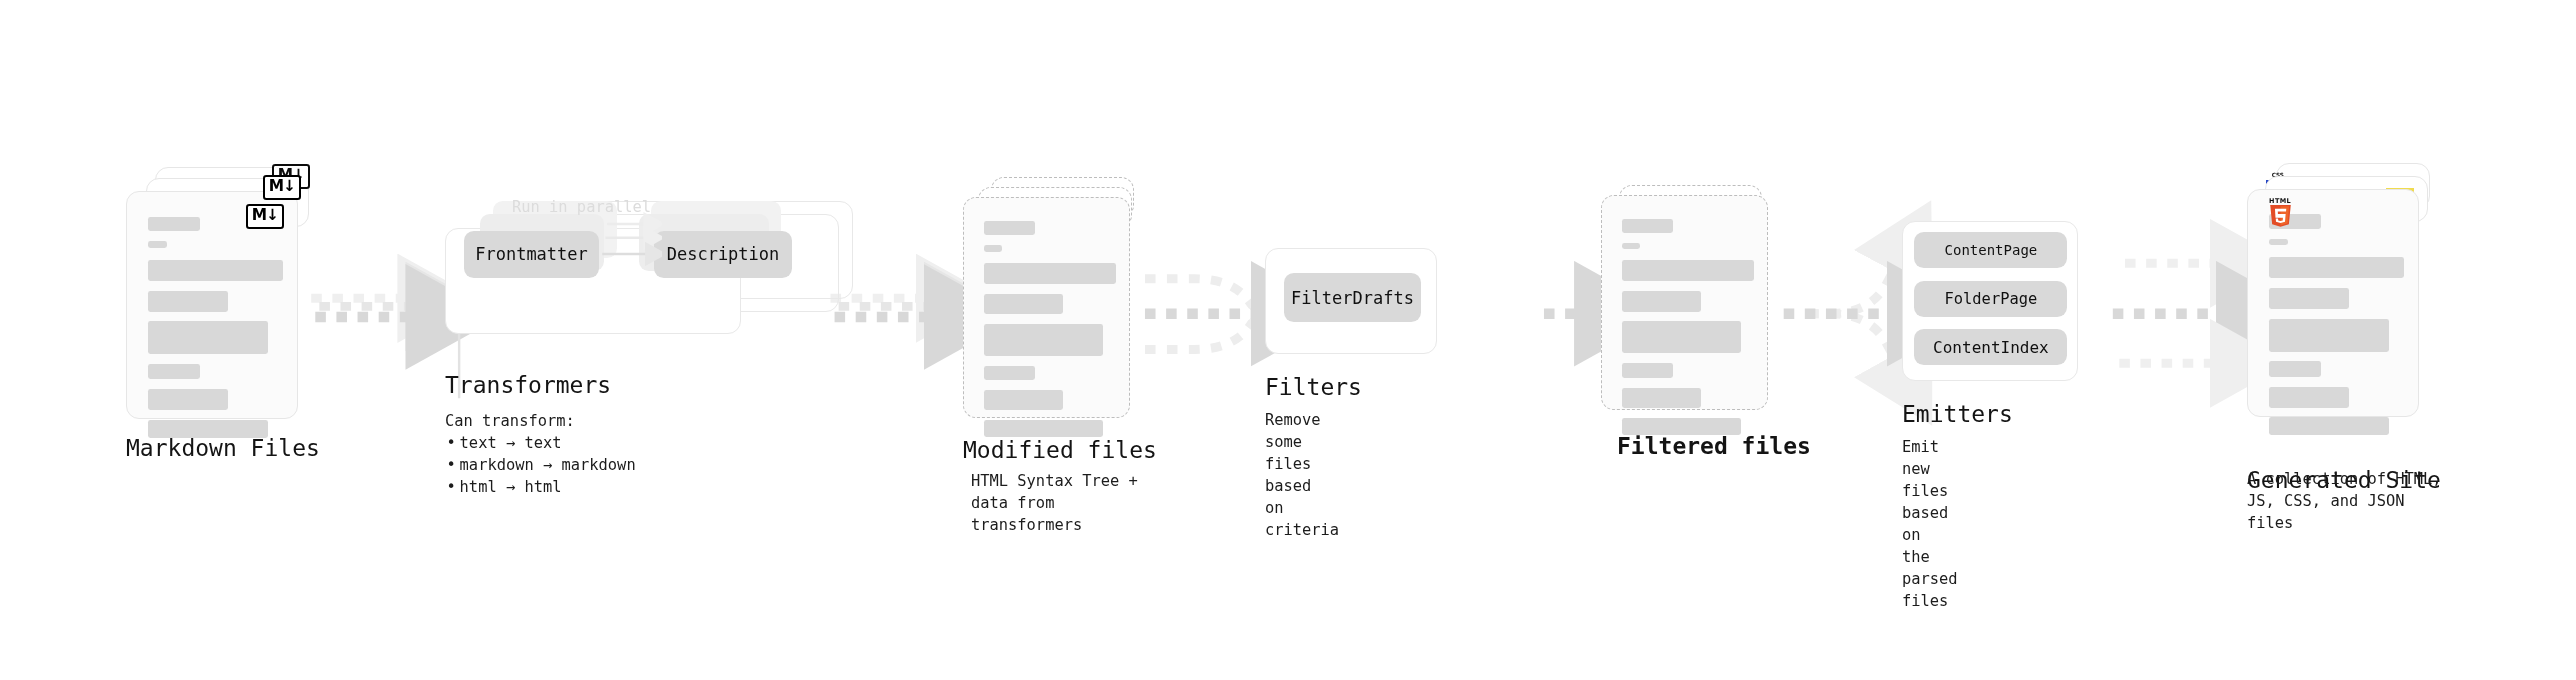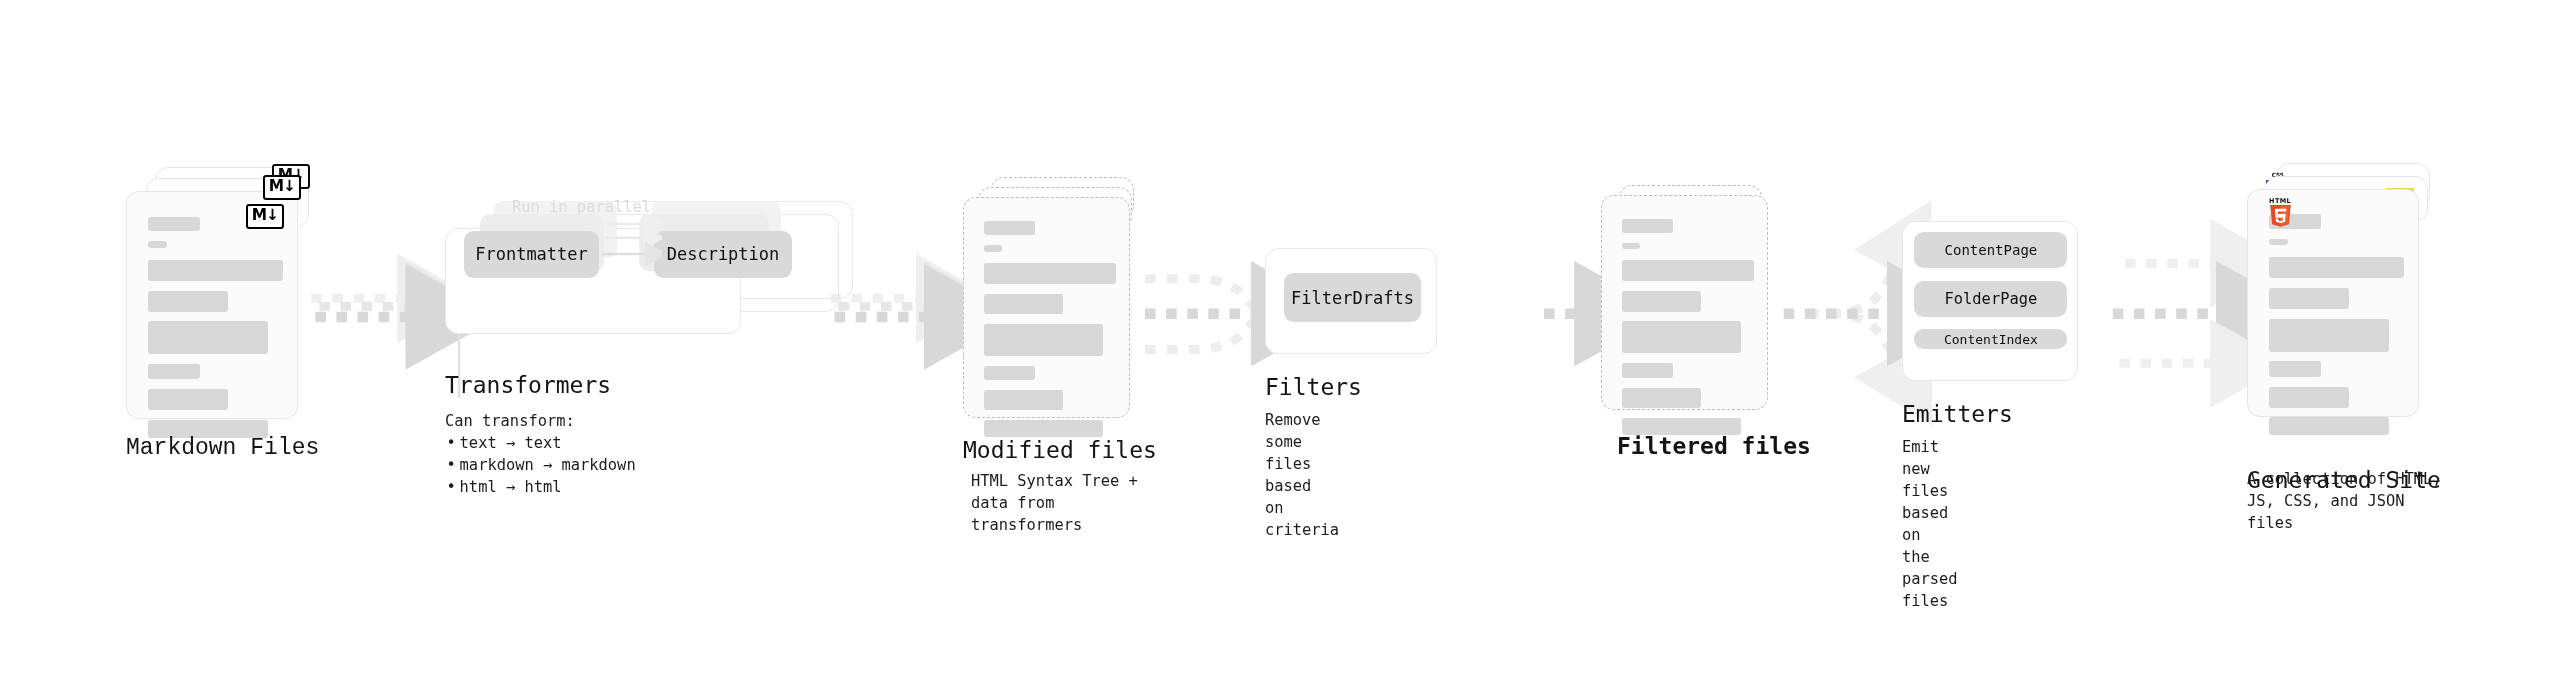--- a/index.html
+++ b/index.html
@@ -247,21 +247,21 @@
           <div class="bar" style="width:52px; height:15.4px;"></div>
           <div class="bar" style="width:80px; height:21px;"></div>
           <div class="bar" style="width:120px; height:18px;"></div>
         </div>
         <div class="badge md-badge" style="right:13px; top:11.4px;">M↓</div>
       </div>
 
       <div class="badge md-badge" style="left:146px; top:-3.3px; opacity:.95;">M↓</div>
       <div class="badge md-badge" style="left:137px; top:8.1px;">M↓</div>
     </div>
-    <div class="title" style="position:absolute; left:0px; top:268px;font-family:Liberation Mono, monospace;">Markdown Files</div>
+    <div class="title" style="position:absolute; left:0px; top:268px;">Markdown Files</div>
   </div>
 
   <div class="node" style="left:445px; top:187px;">
 
     <div class="group ghost" style="left:50px; top:14px; width:358px; height:98px;"></div>
     <div class="group ghost" style="left:36px; top:27px; width:358px; height:98px;"></div>
     <div class="group" style="left:0px; top:41px; width:296px; height:106px;text-align:right;">
 
       <div class="pill ghost2" style="left:47px; top:-28px; width:124px; height:57px;"></div>
       <div class="pill ghost" style="left:34px; top:-14.6px; width:124px; height:57px;"></div>
@@ -349,21 +349,21 @@
   </div>
 
   <div class="node" style="left:1902px; top:221px;">
     <div class="group" style="left:0px; top:0px; width:176px; height:160px;">
       <div class="pill" style="left:11.4px; top:9.8px; width:153px; height:36px; font-size:14px;">
         <span>ContentPage</span>
       </div>
       <div class="pill" style="left:11.4px; top:59px; width:153px; height:36px; font-size:15.4px;">
         <span>FolderPage</span>
       </div>
-      <div class="pill" style="left:11.4px; top:107px; width:153px; height:20px; font-size:13px;">
+      <div class="pill" style="left:11.4px; top:107px; width:153px; height:36px; font-size:16px;">
         <span>ContentIndex</span>
       </div>
     </div>
     <div class="title" style="position:absolute; left:0px; top:180px;">Emitters</div>
     <div class="subtitle" style="position:absolute; left:0px; top:215px;">Emit new files based on
 the parsed files</div>
   </div>
 
   <div class="node" style="left:2247px; top:163px;">
     <div class="stack" style="width:203px; height:252px;">

